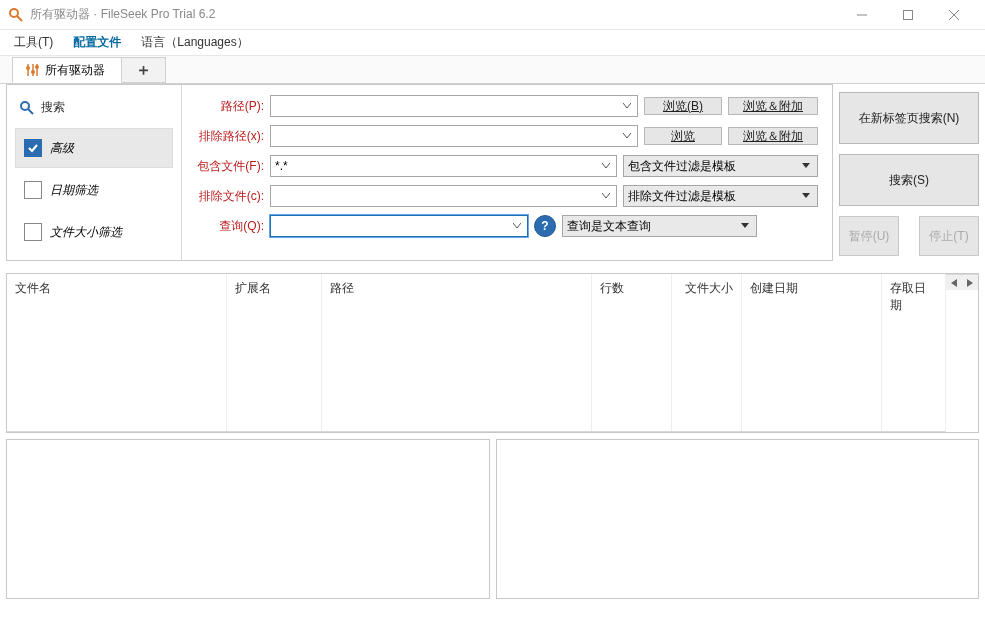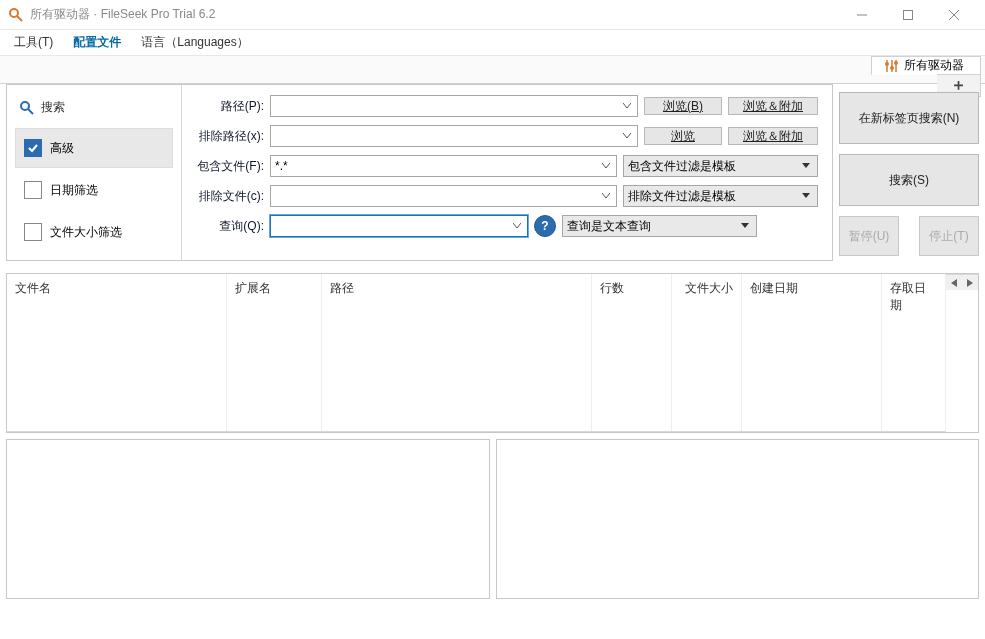--- a/index.html
+++ b/index.html
@@ -11,39 +11,39 @@
 .titlebar .title-text { color: #888; font-size: 12px; flex: 0 0 auto; }
 .titlebar .spacer { flex: 1; }
 .titlebar .win-btn { width: 46px; height: 30px; display: flex; align-items: center; justify-content: center; color: #888; cursor: pointer; }
 
 
 .menubar { height: 26px; display: flex; align-items: center; padding: 0 6px; gap: 4px; border-bottom: 1px solid #e8e8e8; }
 .menubar .menu-item { padding: 4px 8px; color: #333; cursor: pointer; }
 .menubar .menu-item.active { color: #0369a1; font-weight: bold; }
 
 
-.tabstrip { height: 28px; display: flex; align-items: flex-end; padding: 0 4px; background: #fafafa; border-bottom: 1px solid #d0d0d0; flex-direction: column; }
+.tabstrip { height: 28px; display: flex; align-items: center; padding: 0 12px; background: #fafafa; border-bottom: 1px solid #d0d0d0; }
 .tab { height: 26px; min-width: 110px; padding: 0 12px; display: flex; align-items: center; gap: 6px; border: 1px solid #d0d0d0; border-bottom: 1px solid #fff; background: #fff; margin-bottom: -1px; cursor: pointer; }
 .tab-add { height: 26px; width: 44px; display: flex; align-items: center; justify-content: center; border: 1px solid #d0d0d0; border-left: none; border-bottom: 1px solid #d0d0d0; background: #f2f2f2; cursor: pointer; font-size: 16px; font-weight: bold; color: #444; margin-bottom: -1px; }
 .tab-icon { width: 14px; height: 14px; }
 
 
 .main { display: flex; padding: 0 6px 6px 6px; gap: 6px; }
 .form-panel { flex: 1; display: flex; border: 1px solid #c8c8c8; background: #fff; }
 .sidebar { width: 175px; border-right: 1px solid #d8d8d8; padding: 8px 8px; display: flex; flex-direction: column; gap: 2px; }
 .side-head { display: flex; align-items: center; gap: 6px; padding: 6px 4px 10px 4px; color: #333; }
-.side-item { display: flex; align-items: flex-end; gap: 8px; padding: 10px 8px; cursor: pointer; background: #e8e8e8; border: 1px solid #dcdcdc; }
+.side-item { display: flex; align-items: flex-end; gap: 8px; padding: 10px 8px; cursor: pointer; background: #e8e8e8; border: 1px solid #dcdcdc; font-style: italic; }
 .side-item.plain { background: transparent; border-color: transparent; }
 .chk { width: 18px; height: 18px; border: 1px solid #888; background: #fff; display: flex; align-items: center; justify-content: center; }
 .chk.checked { background: #2b6cb0; border-color: #2b6cb0; color: #fff; }
 .chk svg { width: 12px; height: 12px; }
 
 .form-body { flex: 1; padding: 10px 14px 10px 10px; display: flex; flex-direction: column; gap: 8px; }
 .form-row { display: flex; align-items: center; gap: 6px; }
-.form-row .lbl { width: 72px; text-align: right; color: #0f172a; }
+.form-row .lbl { width: 72px; text-align: right; color: #b91c1c; }
 .combo { flex: 1; height: 22px; border: 1px solid #a6a6a6; background: #fff; display: flex; align-items: center; position: relative; padding: 0 18px 0 4px; font-size: 12px; }
 .combo.active { border: 1px solid #1a6fb8; box-shadow: 0 0 0 1px #6aa9e6; }
 .combo .caret { position: absolute; right: 2px; top: 0; bottom: 0; width: 16px; display: flex; align-items: center; justify-content: center; }
 .btn { height: 18px; padding: 0 14px; min-width: 78px; background: #e6e6e6; border: 1px solid #b8b8b8; cursor: pointer; display: flex; align-items: center; justify-content: center; color: #222; text-decoration: underline; }
 .help-btn { width: 22px; height: 22px; border-radius: 50%; background: #2b6cb0; color: #fff; display: flex; align-items: center; justify-content: center; font-weight: bold; cursor: pointer; border: 1px solid #235a93; }
 .drop { width: 195px; height: 22px; border: 1px solid #a6a6a6; background: #e9e9e9; display: flex; align-items: center; justify-content: space-between; padding: 0 4px; cursor: pointer; }
 .drop .caret { width: 14px; display: flex; justify-content: center; }
 
 .right-actions { width: 140px; display: flex; flex-direction: column; gap: 10px; padding-top: 8px; }
 .big-btn { height: 52px; background: #e6e6e6; border: 1px solid #b8b8b8; display: flex; align-items: center; justify-content: center; cursor: pointer; color: #222; text-align: center; padding: 0 6px; }

